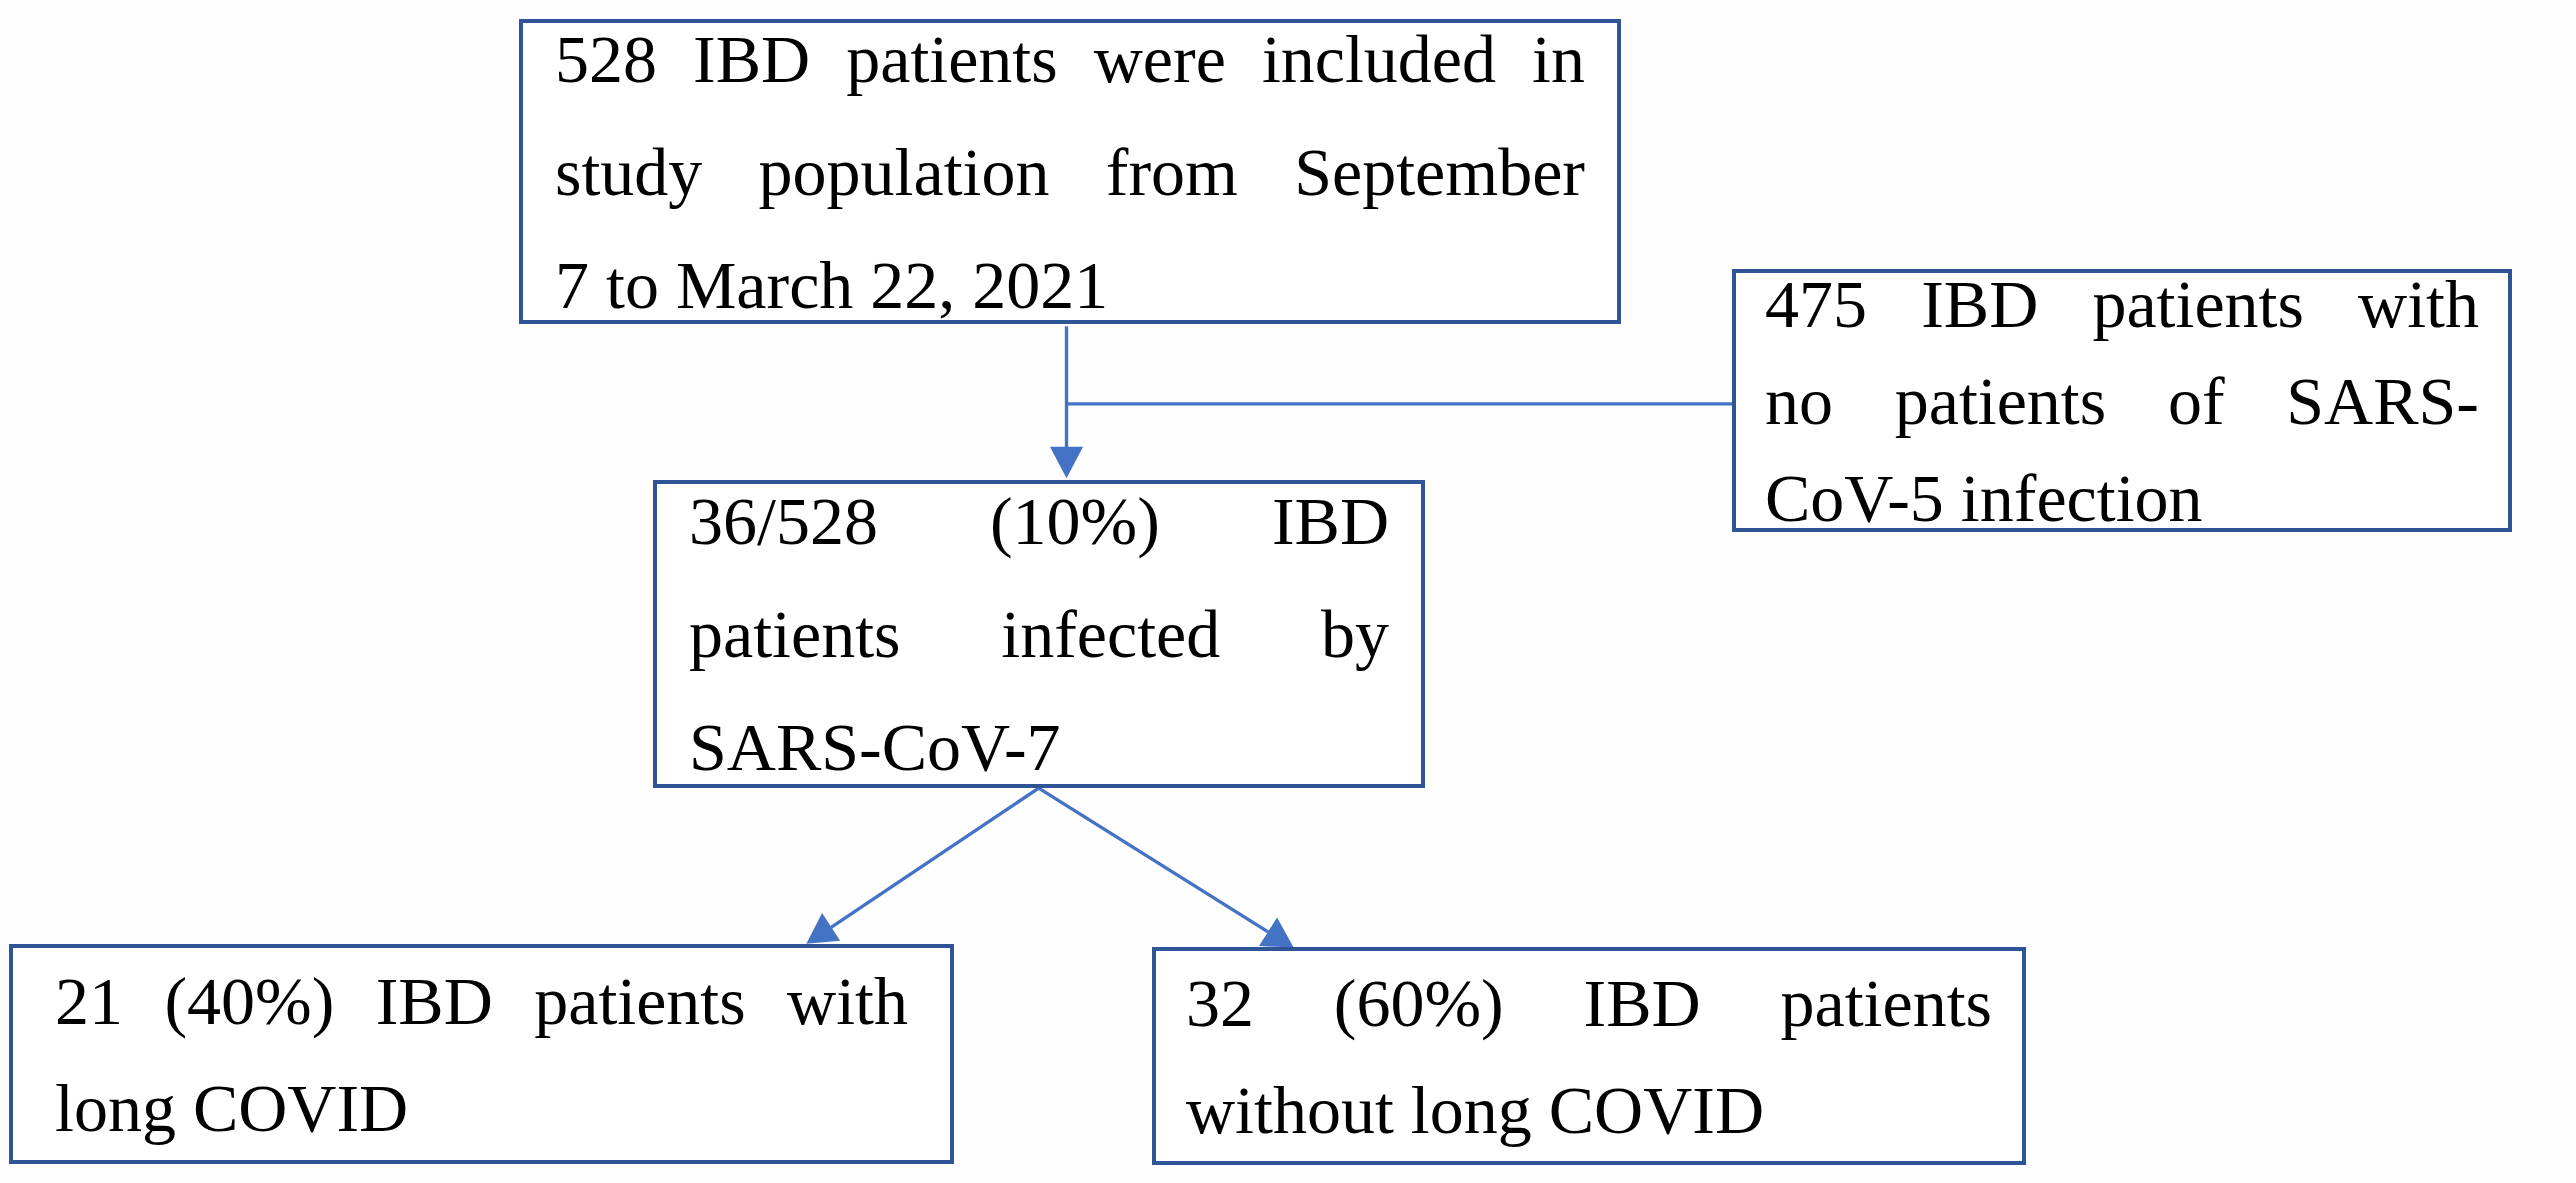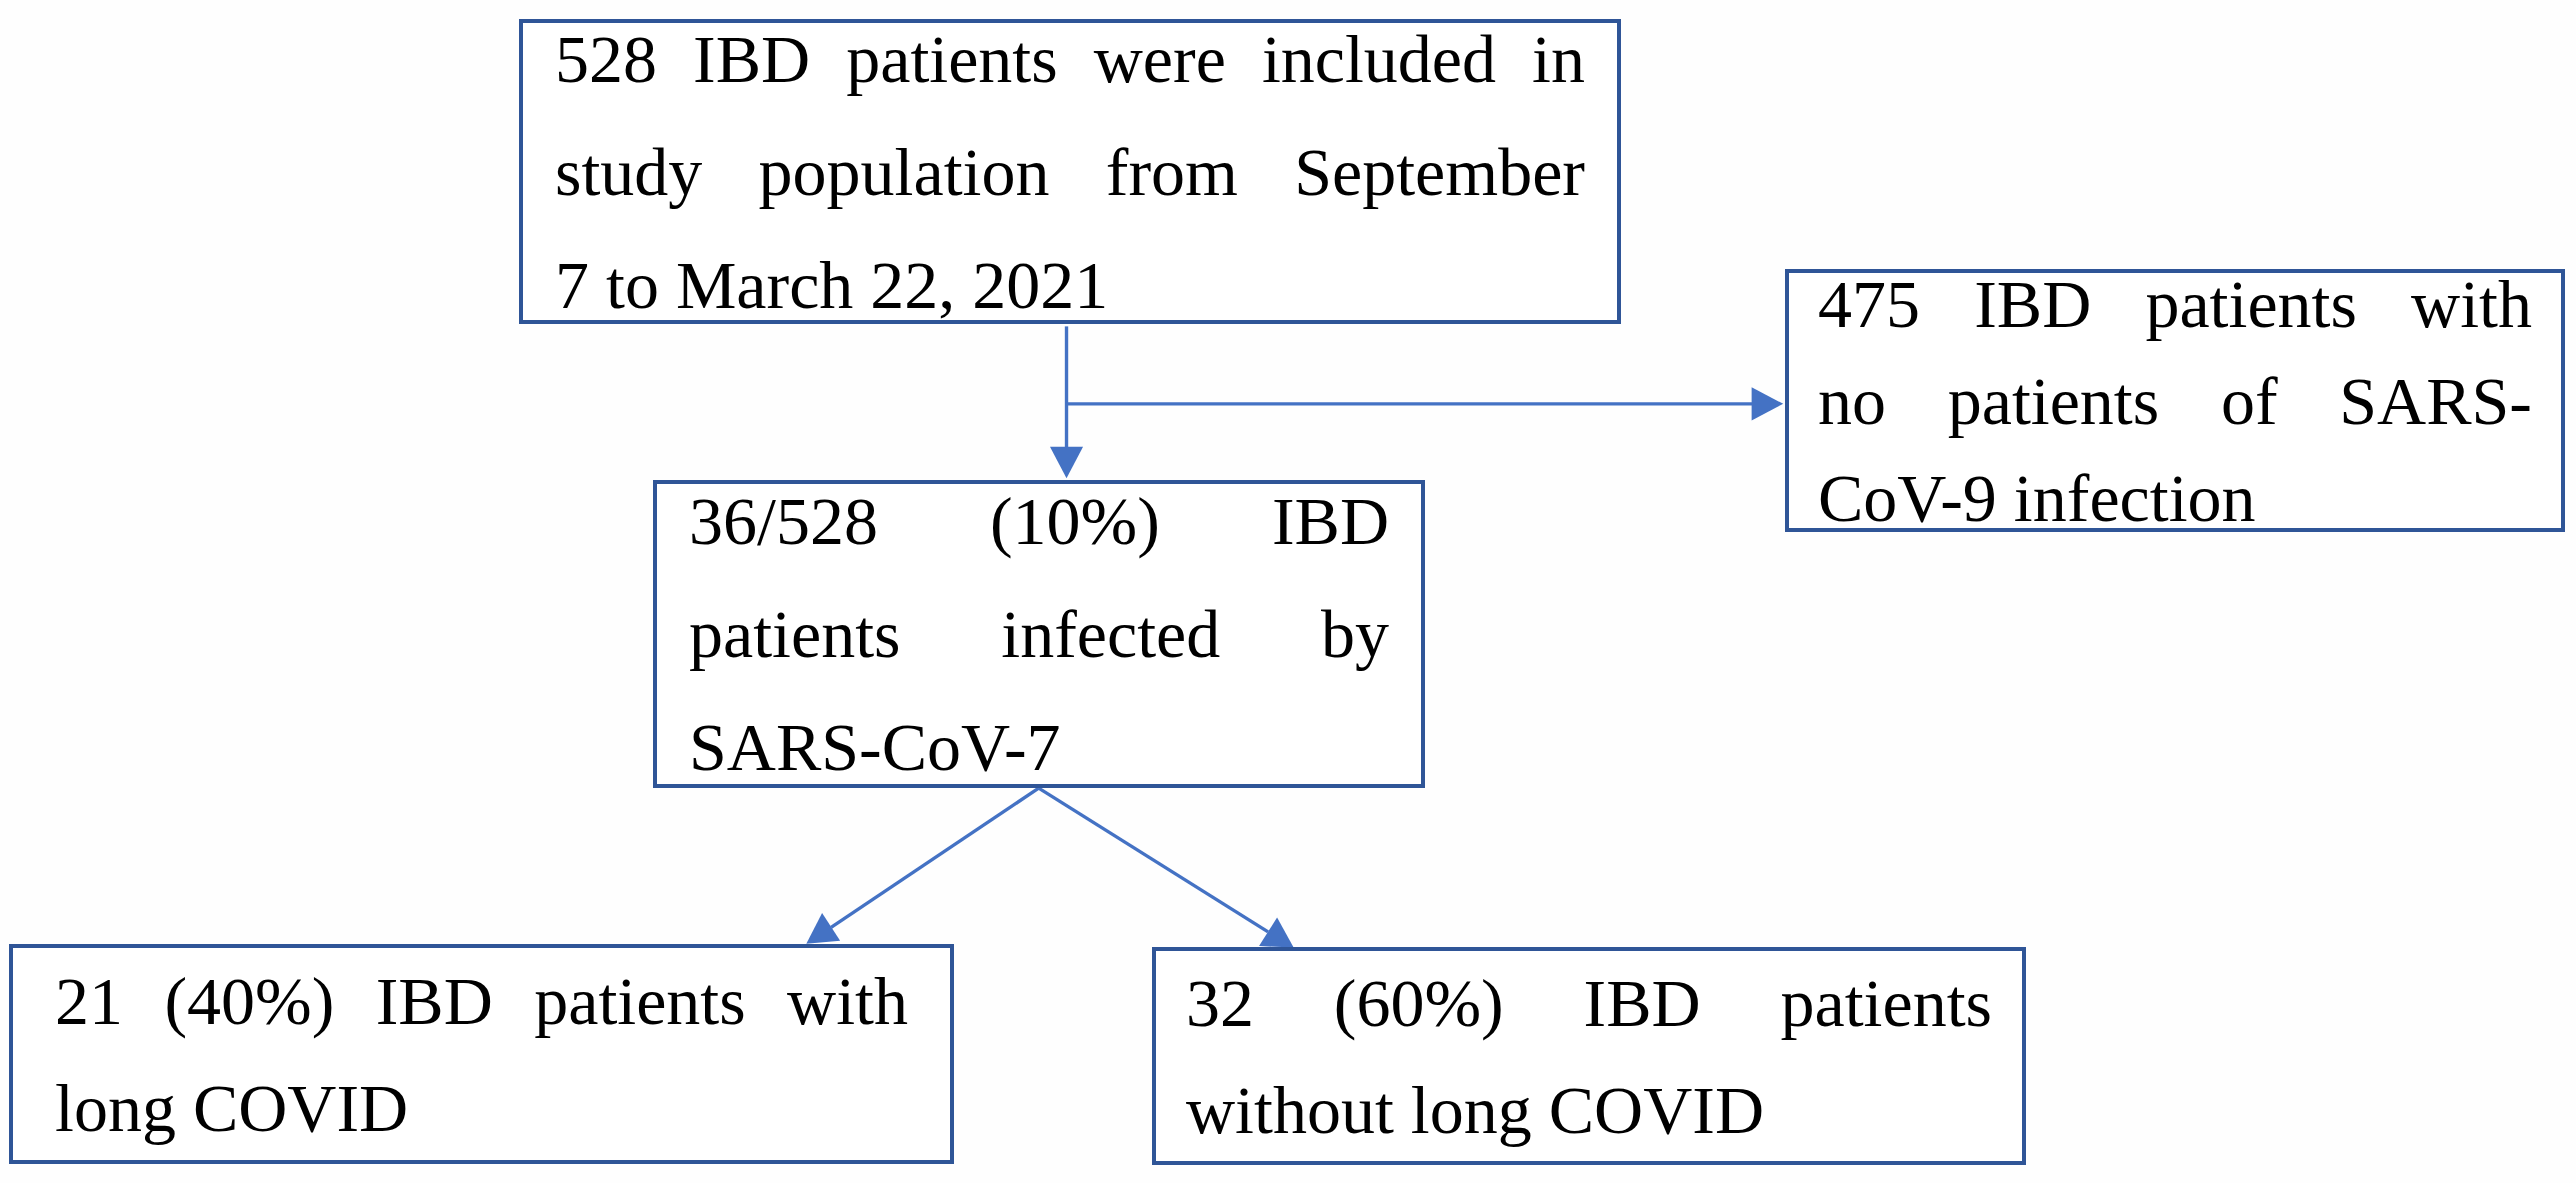--- a/index.html
+++ b/index.html
@@ -39,21 +39,21 @@
     text-align: justify;
     text-align-last: justify;
     white-space: nowrap;
     height: var(--lh, 98px);
   }
   .flow-box .line.last {
     text-align-last: left;
   }
 
   .box-included        { left: 519px;  top: 19px;   width: 1102px; height: 305px; --lh: 100px; }
-  .box-no-evidence     { left: 1785px; top: 269px;  width: 780px; height: 263px; --lh: 84px; padding: 0 29px; }
+  .box-no-evidence     { left: 1732px; top: 269px;  width: 780px; height: 263px; --lh: 84px; padding: 0 29px; }
   .box-infected        { left: 653px;  top: 480px;  width: 772px; height: 308px; --lh: 100px; }
   .box-long-covid      { left: 9px;   top: 944px; width: 945px; height: 220px; --lh: 94px; padding: 0 42px; }
   .box-no-long-covid   { left: 1152px; top: 947px; width: 874px; height: 218px; --lh: 94px; padding: 16px 30px; }
 
   .connector-layer {
     position: absolute;
     left: 0; top: 0;
     width: 2576px; height: 1183px;
     pointer-events: none;
   }
@@ -82,21 +82,21 @@
 
   <div class="flow-box box-included">
       <div class="line">528 IBD patients were included in</div>
       <div class="line">study population from September</div>
       <div class="line last">7 to March 22, 2021</div>
     </div>
 
   <div class="flow-box box-no-evidence">
       <div class="line">475 IBD patients with</div>
       <div class="line">no patients of SARS-</div>
-      <div class="line last">CoV-9 infection</div>
+      <div class="line last">CoV-5 infection</div>
     </div>
 
   <div class="flow-box box-infected">
       <div class="line">36/528 (10%) IBD</div>
       <div class="line">patients infected by</div>
       <div class="line last">SARS-CoV-7</div>
     </div>
 
   <div class="flow-box box-long-covid">
       <div class="line">21 (40%) IBD patients with</div>

